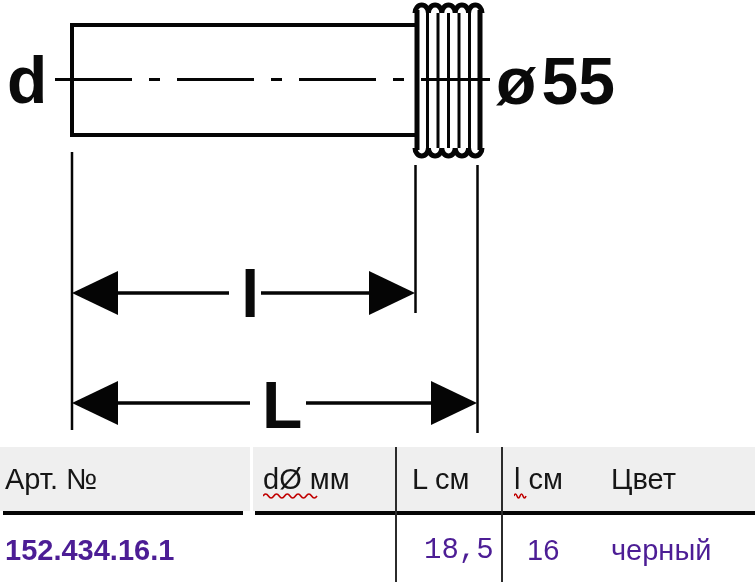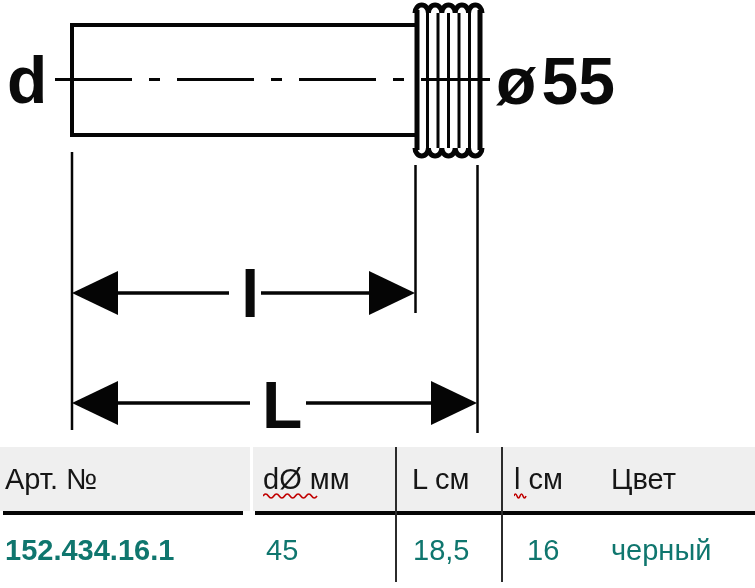--- a/index.html
+++ b/index.html
@@ -23,21 +23,21 @@
   .hcell{
     position:absolute;top:0;height:64px;
     background:#efefef;
     display:flex;align-items:center;
     font-size:29px;color:#161616;
     white-space:nowrap;
   }
   .dcell{
     position:absolute;top:68px;height:70px;
     display:flex;align-items:center;
-    font-size:29px;color:#0f766e;
+    font-size:29px;color:#4c1d95;
     white-space:nowrap;
   }
   .article-no{font-weight:bold;}
   .thickline{position:absolute;top:64px;height:4px;background:#050505;}
   .vline{position:absolute;top:0;width:2px;height:135px;background:#2b2b2b;}
   .squiggle{position:absolute;top:44px;}
 </style>
 </head>
 <body>
 
@@ -104,19 +104,18 @@
       <path d="M0 5 Q1.5 1 3 5 T6 5 T9 5 T12 5" fill="none" stroke="#c00000" stroke-width="1.6"></path>
     </svg>
 
     <div class="thickline" style="left:3px;width:240px;"></div>
     <div class="thickline" style="left:255px;width:500px;"></div>
 
     <div class="vline" style="left:394.5px;"></div>
     <div class="vline" style="left:500.5px;"></div>
 
     <div class="dcell article-no" style="left:0;width:245px;padding-left:5px;">152.434.16.1</div>
-    <div class="dcell" style="left:253px;width:142px;padding-left:13px;">45</div>
-    <div class="dcell" style="left:397px;width:104px;padding-left:16px;">18,5</div>
+    <div class="dcell" style="left:408px;width:104px;padding-left:16px;font-family:Liberation Mono, monospace;">18,5</div>
     <div class="dcell" style="left:503px;width:95px;padding-left:24px;">16</div>
     <div class="dcell" style="left:606px;width:149px;padding-left:5px;">черный</div>
   </div>
 
 </div>
 
 </body></html>

